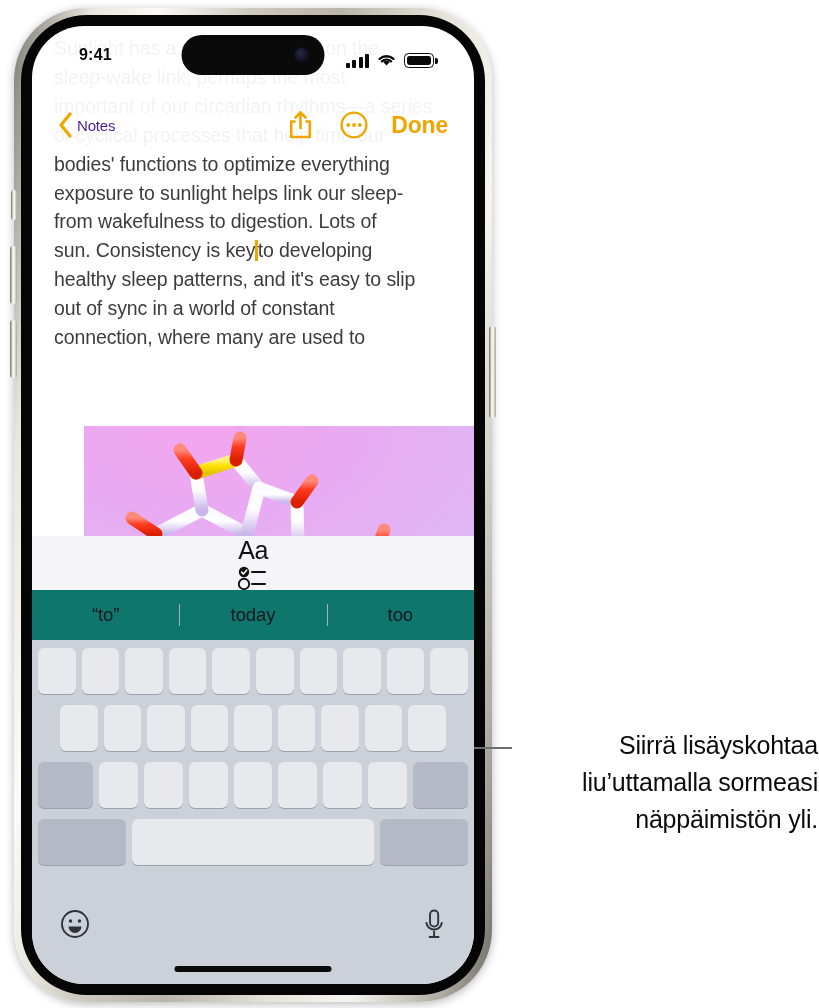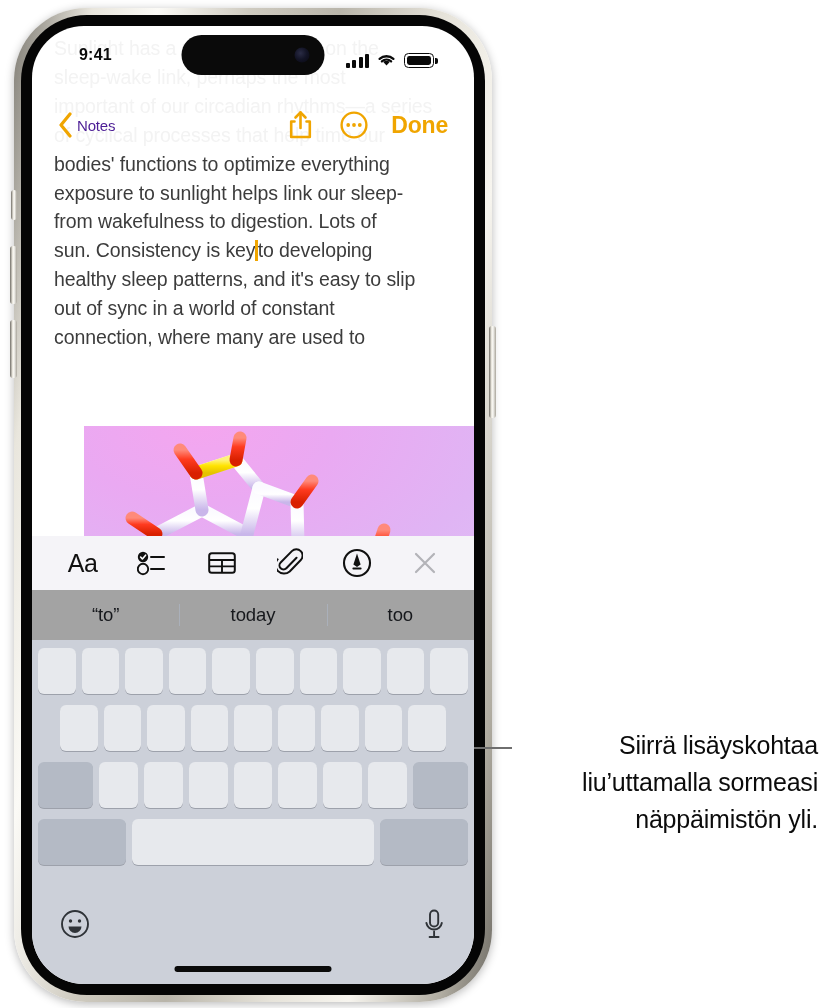--- a/index.html
+++ b/index.html
@@ -107,28 +107,29 @@
   }
   .mol { position: absolute; inset: 0; }
 
   
   .fmt-bar {
     position: absolute; left: 0; right: 0; bottom: 394px; height: 54px;
     background: #f5f4f8;
     display: flex; align-items: center; justify-content: space-around;
     padding: 0 16px;
     z-index: 4;
+    flex-direction: column;
   }
   .fmt-bar .ic { color:#101010; display:flex; align-items:center; justify-content:center; }
   .ic-aa { font-size: 25px; font-weight: 400; font-family:"Liberation Sans",sans-serif; letter-spacing:-.5px; }
 
   
   .pred-bar {
     position: absolute; left: 0; right: 0; bottom: 344px; height: 50px;
-    background: #a3a3a3;
+    background: #0f766e;
     display: flex; align-items: center;
     z-index: 4;
   }
   .pred {
     flex: 1; text-align: center; font-size: 18.5px; color: #16181c;
     position: relative; letter-spacing:-.1px;
   }
   .pred + .pred::before {
     content:''; position:absolute; left:0; top:50%; transform:translateY(-50%);
     width:1px; height:22px; background:#aab0ba;

